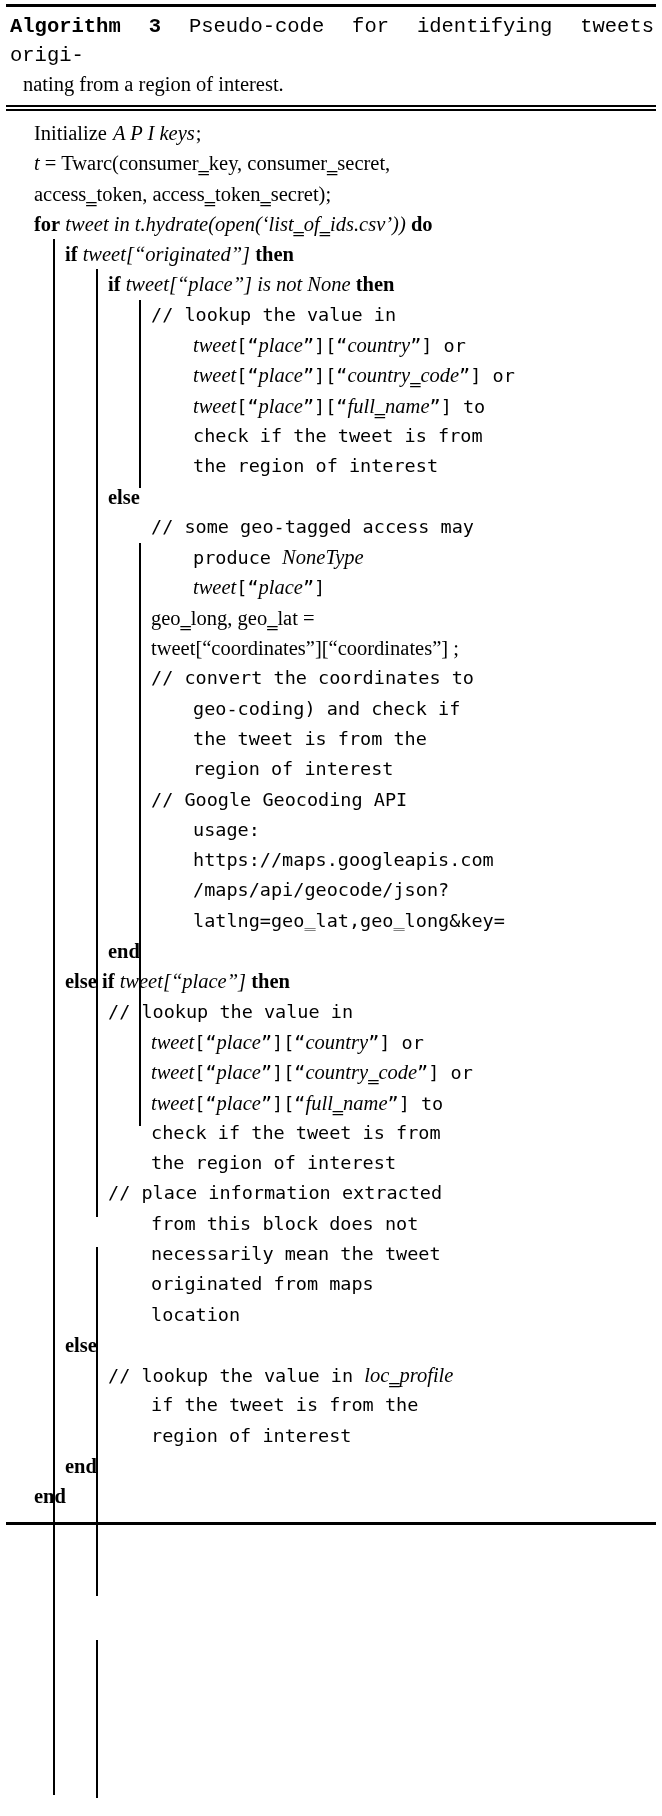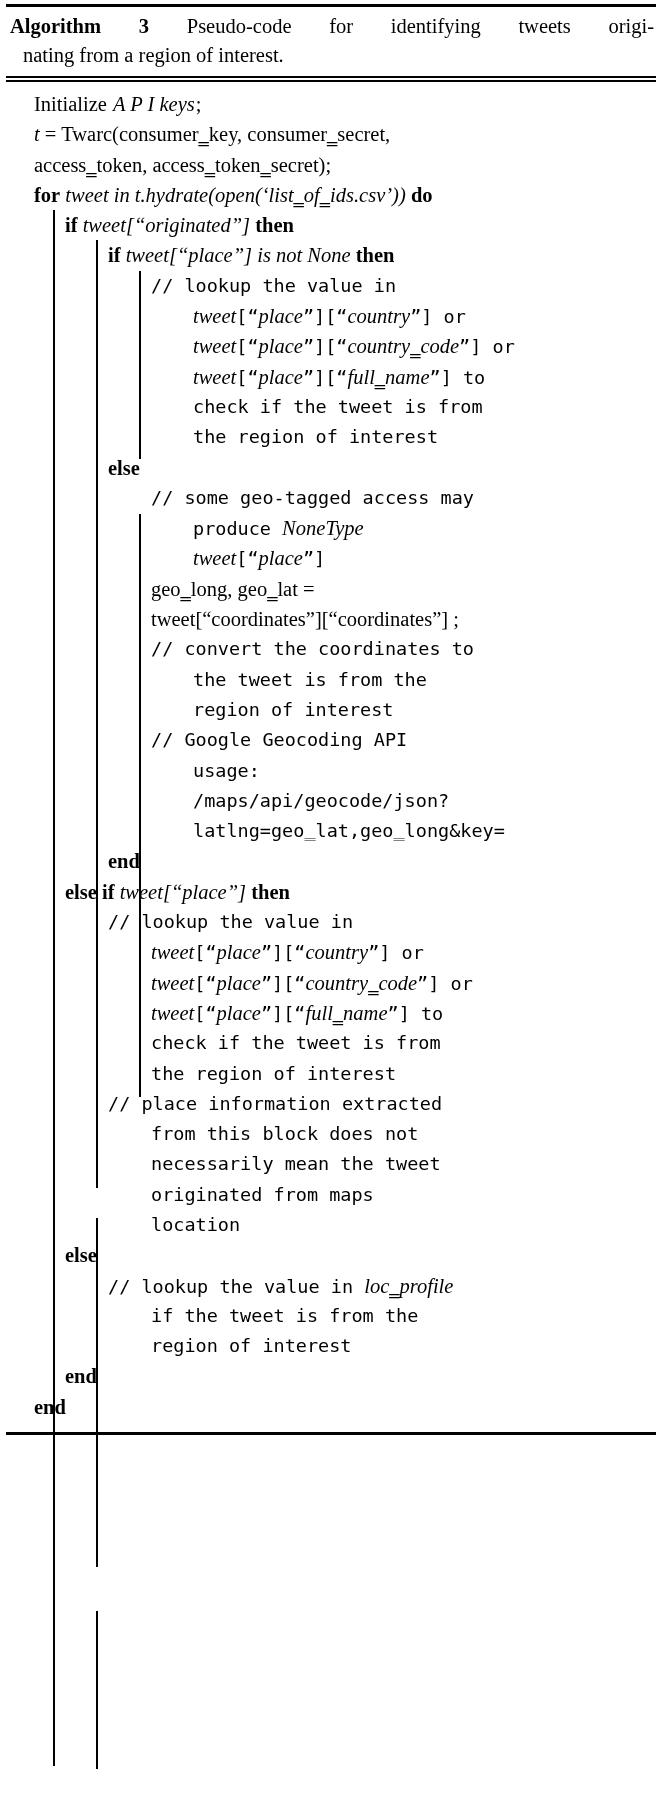--- a/index.html
+++ b/index.html
@@ -55,20 +55,21 @@
     padding: 5px 2px 6px 4px;
     text-align: justify;
     text-justify: inter-word;
   }
   .caption .kw { font-weight: bold; }
   .caption-line1 {
     display: block;
     text-align: justify;
     text-align-last: justify;
     white-space: normal;
+    font-family: Liberation Mono, monospace;
   }
   .caption-line2 {
     display: block;
     padding-left: 13px;
   }
 
   
   .body {
     position: relative;
     padding: 7px 0 4px 0;
@@ -194,33 +195,39 @@
       <span class="txt ser" style="padding-left:145px">geo‗long, geo‗lat =</span>
     </div>
     <div class="line">
       <span class="txt ser" style="padding-left:145px">tweet[“coordinates”][“coordinates”] ;</span>
     </div>
 
     <div class="line">
       <span class="txt mono" style="padding-left:145px">// convert the coordinates to</span>
     </div>
     <div class="line">
+      <span class="txt mono" style="padding-left:187px">geo-coding) and check if</span>
+    </div>
+    <div class="line">
       <span class="txt mono" style="padding-left:187px">the tweet is from the</span>
     </div>
     <div class="line">
       <span class="txt mono" style="padding-left:187px">region of interest</span>
     </div>
 
     <div class="line">
       <span class="txt mono" style="padding-left:145px">// Google Geocoding API</span>
     </div>
     <div class="line">
       <span class="txt mono" style="padding-left:187px">usage:</span>
     </div>
     <div class="line">
+      <span class="txt mono" style="padding-left:187px">https://maps.googleapis.com</span>
+    </div>
+    <div class="line">
       <span class="txt mono" style="padding-left:187px">/maps/api/geocode/json?</span>
     </div>
     <div class="line">
       <span class="txt mono" style="padding-left:187px">latlng=geo‗lat,geo‗long&amp;key=</span>
     </div>
 
     <div class="line">
       <span class="txt ser bld" style="padding-left:102px">end</span>
     </div>
 

